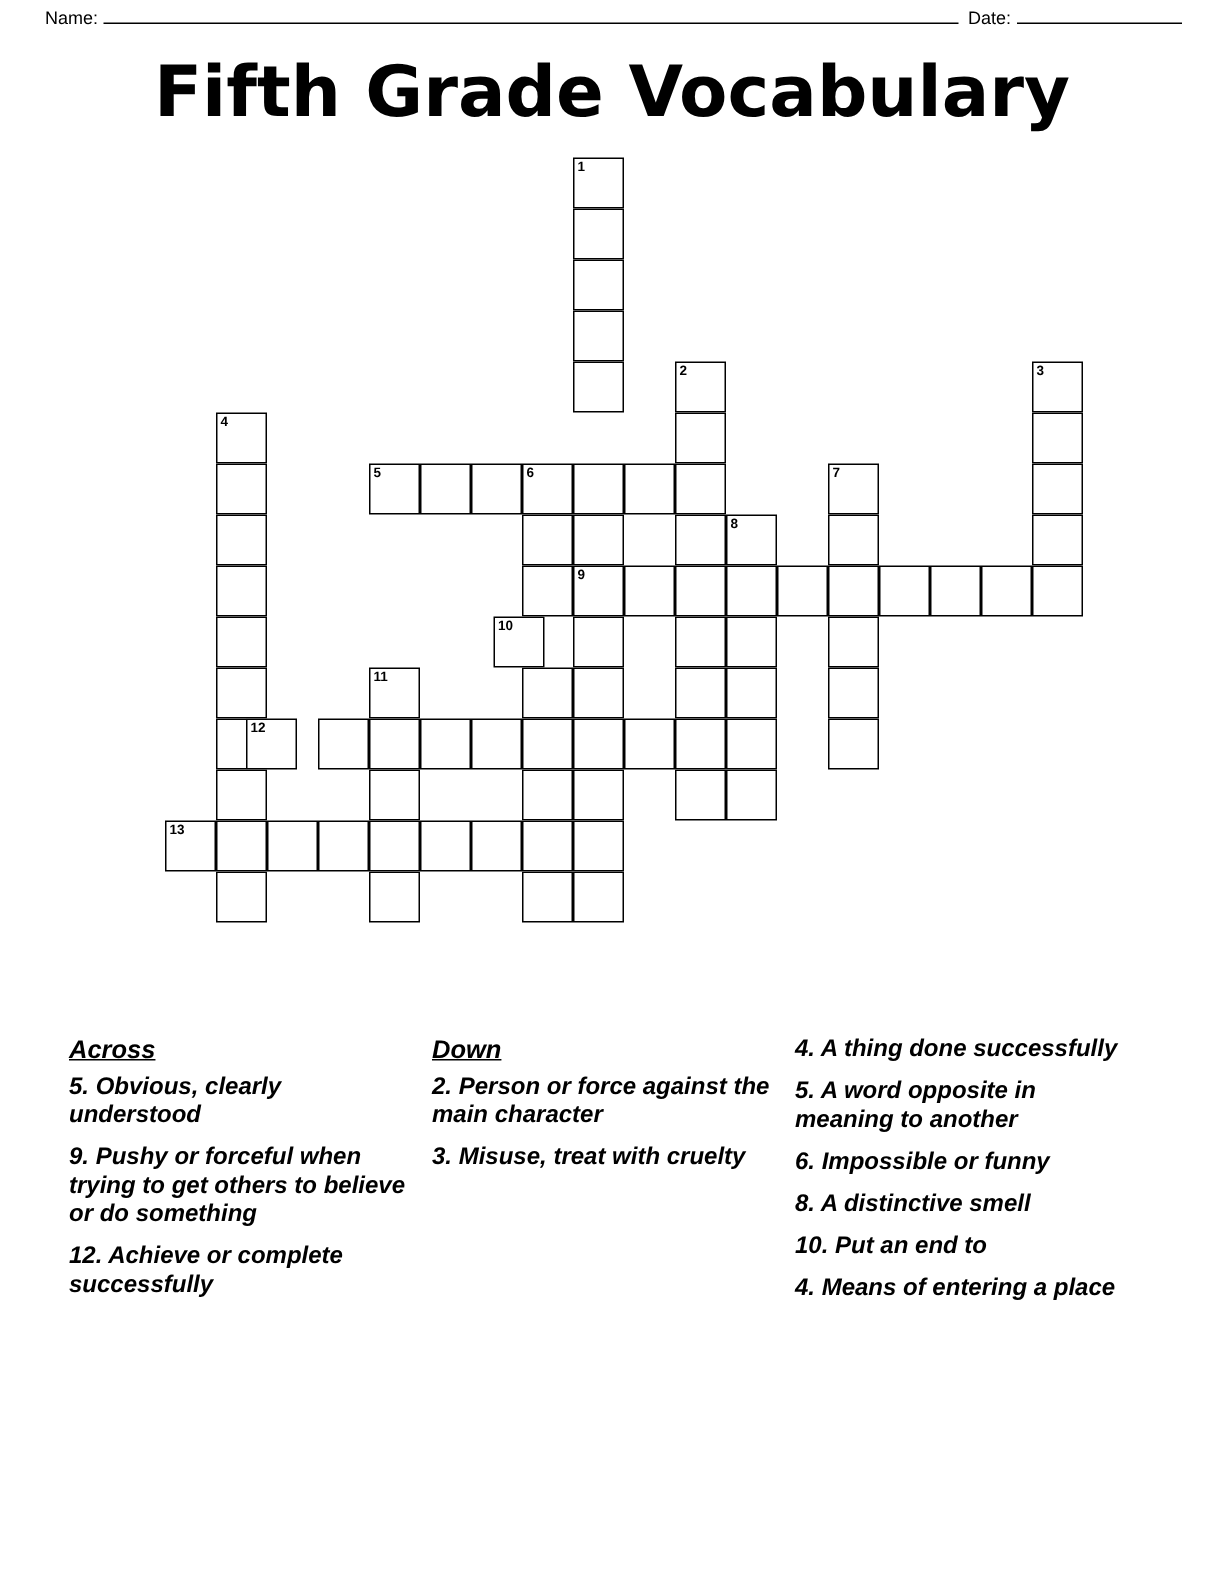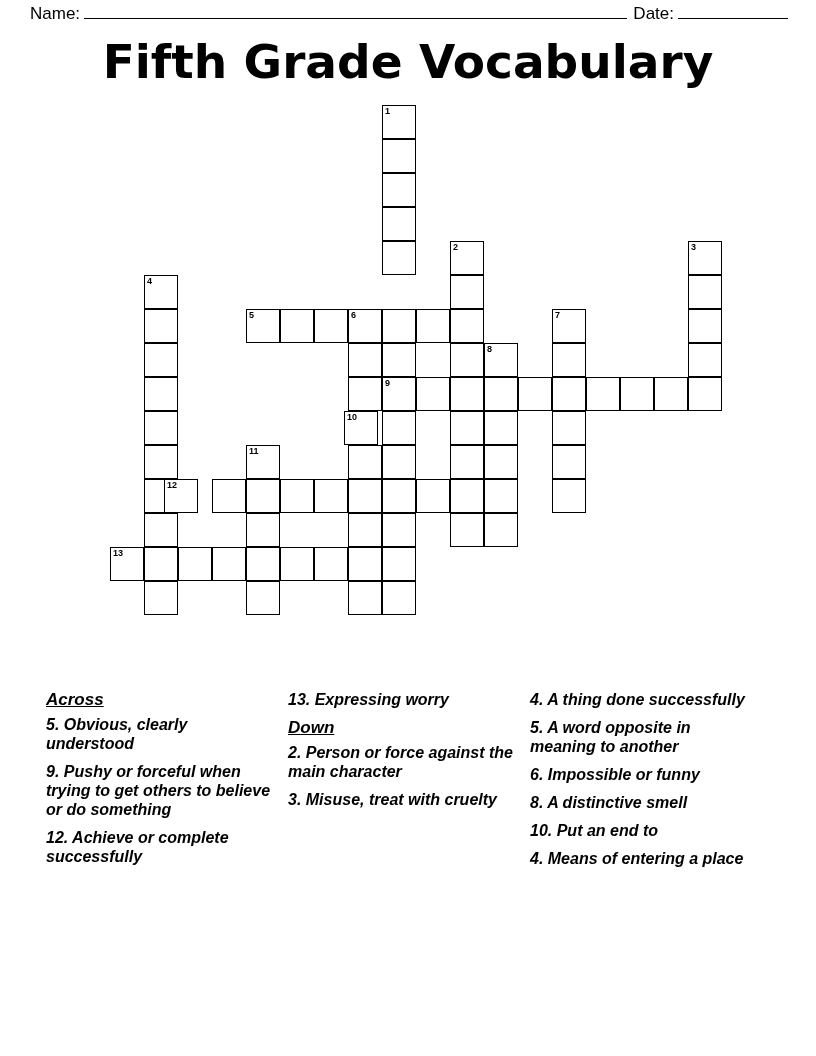--- a/index.html
+++ b/index.html
@@ -20,21 +20,21 @@
   .name-date {
     position: absolute;
     top: 4px;
     left: 30px;
     right: 28px;
     display: flex;
     align-items: baseline;
     font-size: 15px;
     white-space: nowrap;
   }
-  .name-date .label { font-size: 17px; }
+  .name-date .label { font-size: 12px; }
   .rule-long {
     flex: 1 1 auto;
     border-bottom: 1px solid #000;
     margin: 0 6px 3px 4px;
     height: 11px;
   }
   .rule-short {
     width: 110px;
     border-bottom: 1px solid #000;
     margin: 0 0 3px 4px;
@@ -184,21 +184,21 @@
     <div class="cell" style="left: 416px; top: 272px;"></div>
     <div class="cell" style="left: 450px; top: 272px;"></div>
     <div class="cell" style="left: 484px; top: 272px;"></div>
     <div class="cell" style="left: 518px; top: 272px;"></div>
     <div class="cell" style="left: 552px; top: 272px;"></div>
     <div class="cell" style="left: 586px; top: 272px;"></div>
     <div class="cell" style="left: 620px; top: 272px;"></div>
     <div class="cell" style="left: 654px; top: 272px;"></div>
     <div class="cell" style="left: 688px; top: 272px;"></div>
     <div class="cell" style="left: 348px; top: 272px;"></div>
-    <div class="cell" style="left: 344px; top: 306px;">
+    <div class="cell" style="left: 329px; top: 306px;">
       <span class="num">10</span>
     </div>
     <div class="cell" style="left: 348px; top: 340px;"></div>
     <div class="cell" style="left: 348px; top: 374px;"></div>
     <div class="cell" style="left: 348px; top: 408px;"></div>
     <div class="cell" style="left: 348px; top: 442px;"></div>
     <div class="cell" style="left: 348px; top: 476px;"></div>
     <div class="cell" style="left: 382px; top: 306px;"></div>
     <div class="cell" style="left: 450px; top: 306px;"></div>
     <div class="cell" style="left: 484px; top: 306px;"></div>
@@ -239,21 +239,20 @@
 
 <div id="clues">
   <div class="clue-col c1">
     <div class="section-head">Across</div>
     <div class="clue">5. Obvious, clearly understood</div>
     <div class="clue">9. Pushy or forceful when trying to get others to believe or do something</div>
     <div class="clue">12. Achieve or complete successfully</div>
   </div>
 
   <div class="clue-col c2">
-    <div class="clue">13. Expressing worry</div>
     <div class="section-head">Down</div>
     <div class="clue">2. Person or force against the main character</div>
     <div class="clue">3. Misuse, treat with cruelty</div>
   </div>
 
   <div class="clue-col c3">
     <div class="clue">4. A thing done successfully</div>
     <div class="clue">5. A word opposite in meaning to another</div>
     <div class="clue">6. Impossible or funny</div>
     <div class="clue">8. A distinctive smell</div>

